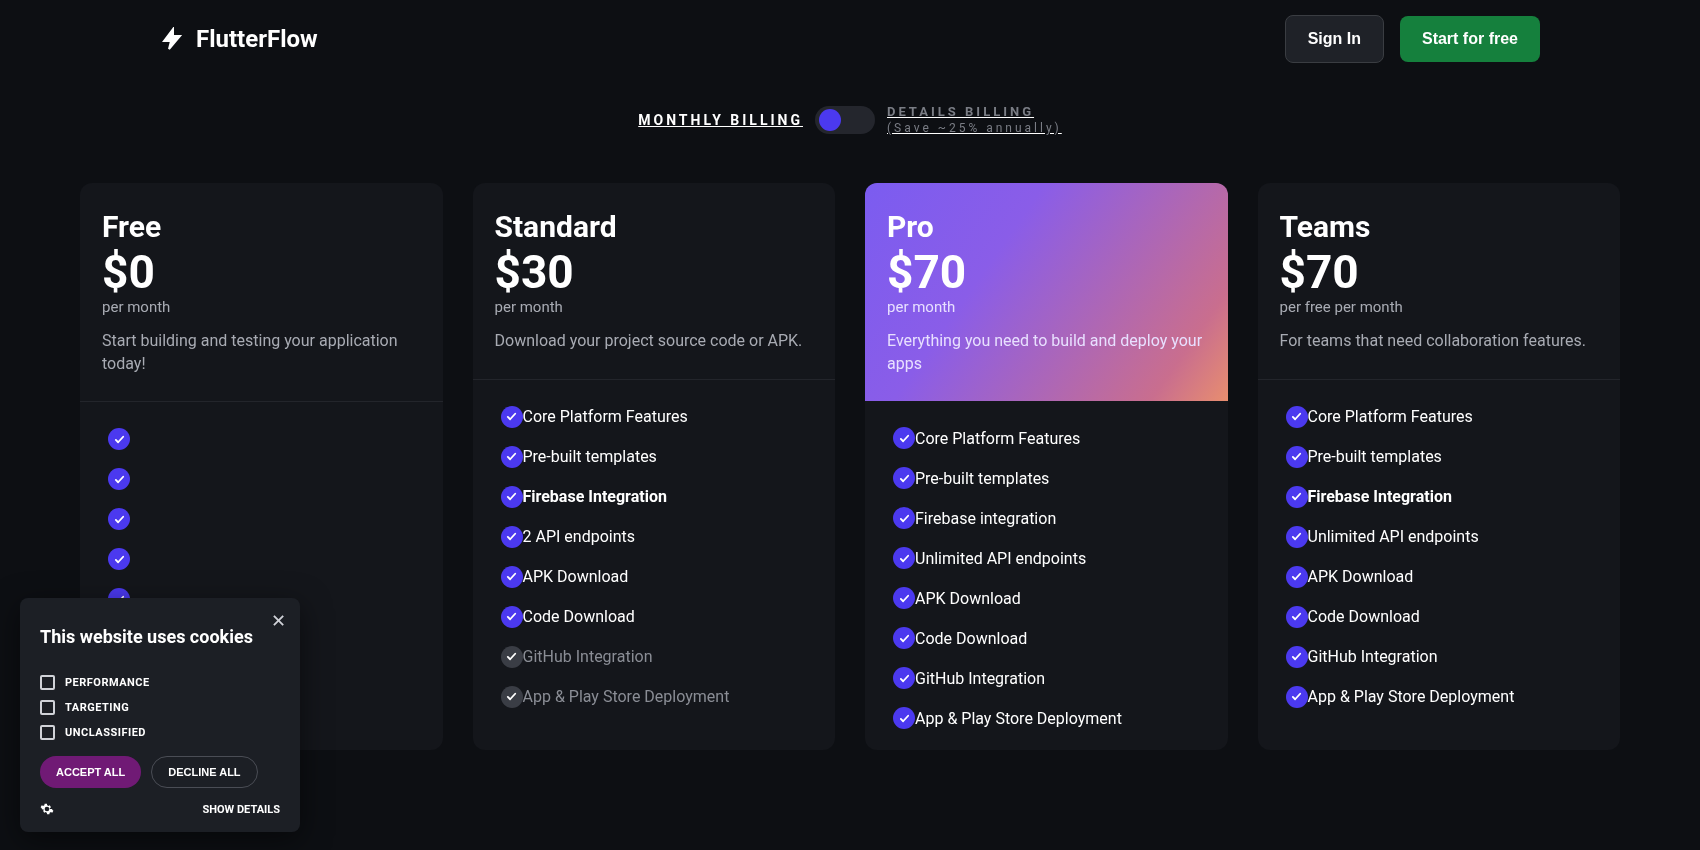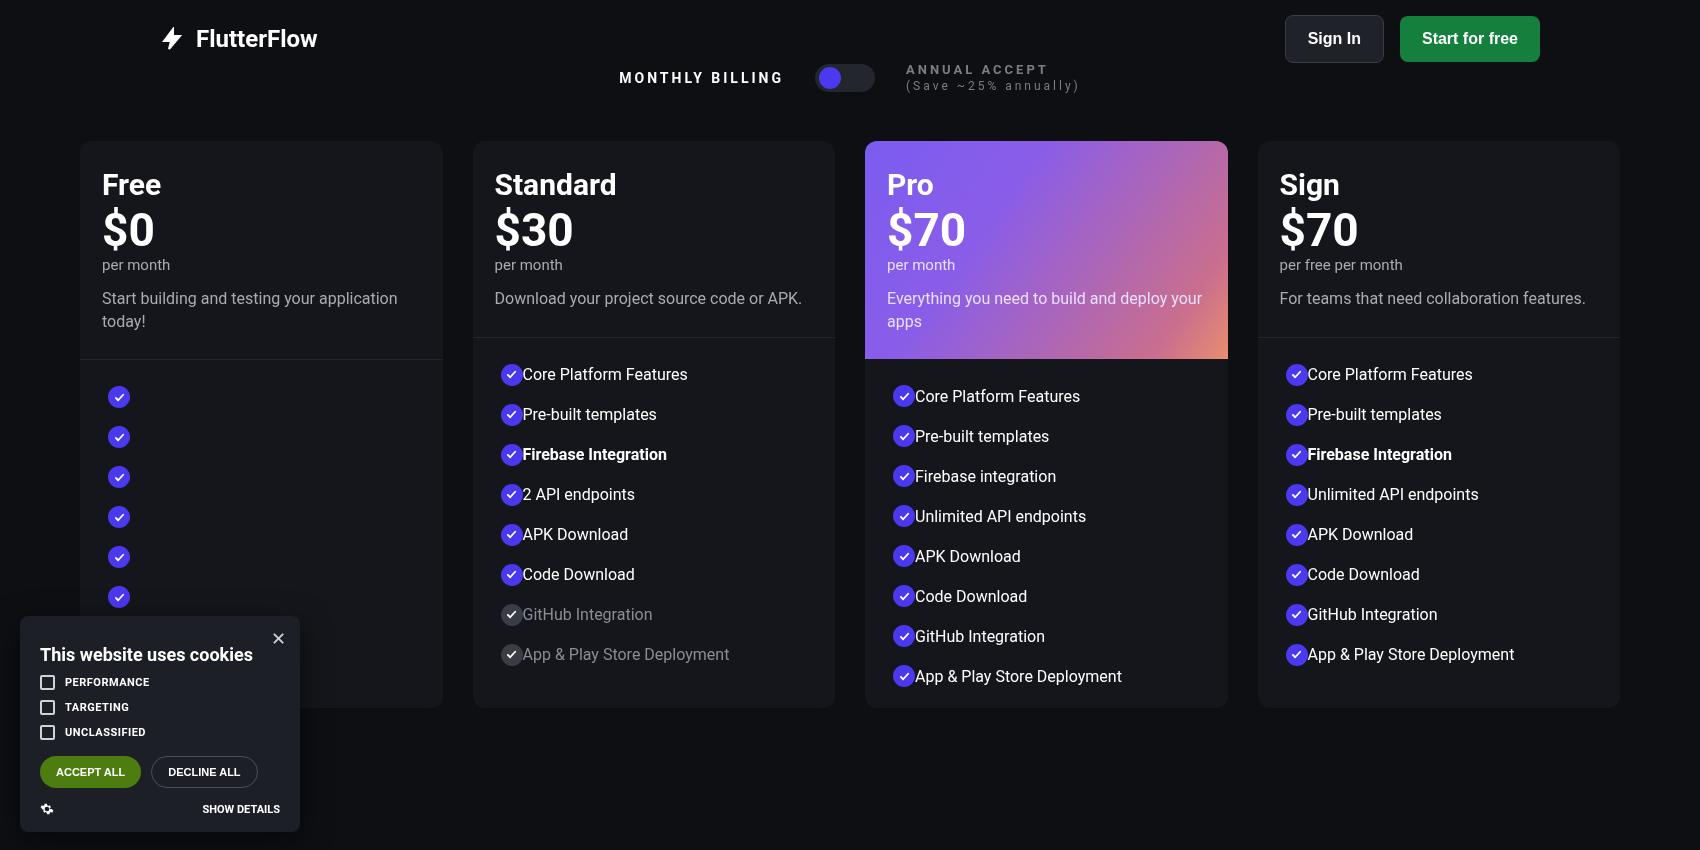--- a/index.html
+++ b/index.html
@@ -61,21 +61,23 @@
   border-radius:8px;
   font-size:16px;
   font-weight:600;
   margin-left:16px;
   cursor:pointer;
 }
 .billing-row {
   display:flex;
   align-items:center;
   justify-content:center;
-  gap:31px;
+  gap:12px;
+  margin-top:42px;
+  text-decoration:underline;
 }
 .billing-label {
   font-size:14px;
   font-weight:700;
   letter-spacing:3px;
   color:#fff;
 }
 .toggle {
   width:60px;
   height:28px;
@@ -149,29 +151,29 @@
   box-shadow:0 8px 30px rgba(0,0,0,0.5);
 }
 .cookie-close {
   position:absolute;
   right:14px;
   top:12px;
   font-size:18px;
   color:#d0d2d8;
   cursor:pointer;
 }
-.cookie-title { font-size:18px; font-weight:700; margin-bottom:10px; margin-top:8px;}
+.cookie-title { font-size:18px; font-weight:700; margin-bottom:28px; margin-top:8px;}
 .cookie-body { font-size:11.5px; color:#c3c6cc; line-height:1.5; margin-bottom:12px; }
 .cookie-body a { color:#fff; font-weight:600; text-decoration:none; }
 .cookie-opts { display:flex; flex-direction:column; gap:10px; margin-bottom:16px; }
 .opt { display:flex; align-items:center; gap:10px; font-size:11px; font-weight:700; letter-spacing:0.5px; }
 .cb { width:15px; height:15px; border:2px solid #d0d2d8; border-radius:2px; }
 .cookie-btns { display:flex; gap:10px; margin-bottom:14px; }
 .btn-accept {
-  background:#4d7c0f;
+  background:#701a75;
   color:#fff;
   border:none;
   padding:9px 16px;
   border-radius:18px;
   font-size:11px;
   font-weight:700;
   cursor:pointer;
 }
 .btn-decline {
   background:transparent;
@@ -208,21 +210,21 @@
   <button class="btn-signin">Sign In</button>
   <button class="btn-start">Start for free</button>
 </div>
 
 <div class="billing-row">
   <div class="billing-label">MONTHLY BILLING</div>
   <div class="toggle">
     <div class="toggle-knob"></div>
   </div>
   <div class="annual">
-    <div class="t1">ANNUAL ACCEPT</div>
+    <div class="t1">DETAILS BILLING</div>
     <div class="t2">(Save ~25% annually)</div>
   </div>
 </div>
 
 <div class="plans" id="plans">
     <div class="plan">
       <div class="plan-head">
         <div class="plan-name">Free</div>
         <div class="plan-price">$0</div>
         <div class="plan-period">per month</div>
@@ -438,21 +440,21 @@
             <svg viewBox="0 0 24 24" fill="none" stroke="#fff" stroke-width="4" stroke-linecap="round" stroke-linejoin="round">
               <polyline points="4 13 9 18 20 6"></polyline>
             </svg>
           </div>
           <span>App &amp; Play Store Deployment</span>
         </div>
       </div>
     </div>
     <div class="plan">
       <div class="plan-head">
-        <div class="plan-name">Sign</div>
+        <div class="plan-name">Teams</div>
         <div class="plan-price">$70</div>
         <div class="plan-period">per free per month</div>
         <div class="plan-desc">For teams that need collaboration features.</div>
       </div>
       <div class="features">
         <div class="feat">
           <div class="check">
             <svg viewBox="0 0 24 24" fill="none" stroke="#fff" stroke-width="4" stroke-linecap="round" stroke-linejoin="round">
               <polyline points="4 13 9 18 20 6"></polyline>
             </svg>

